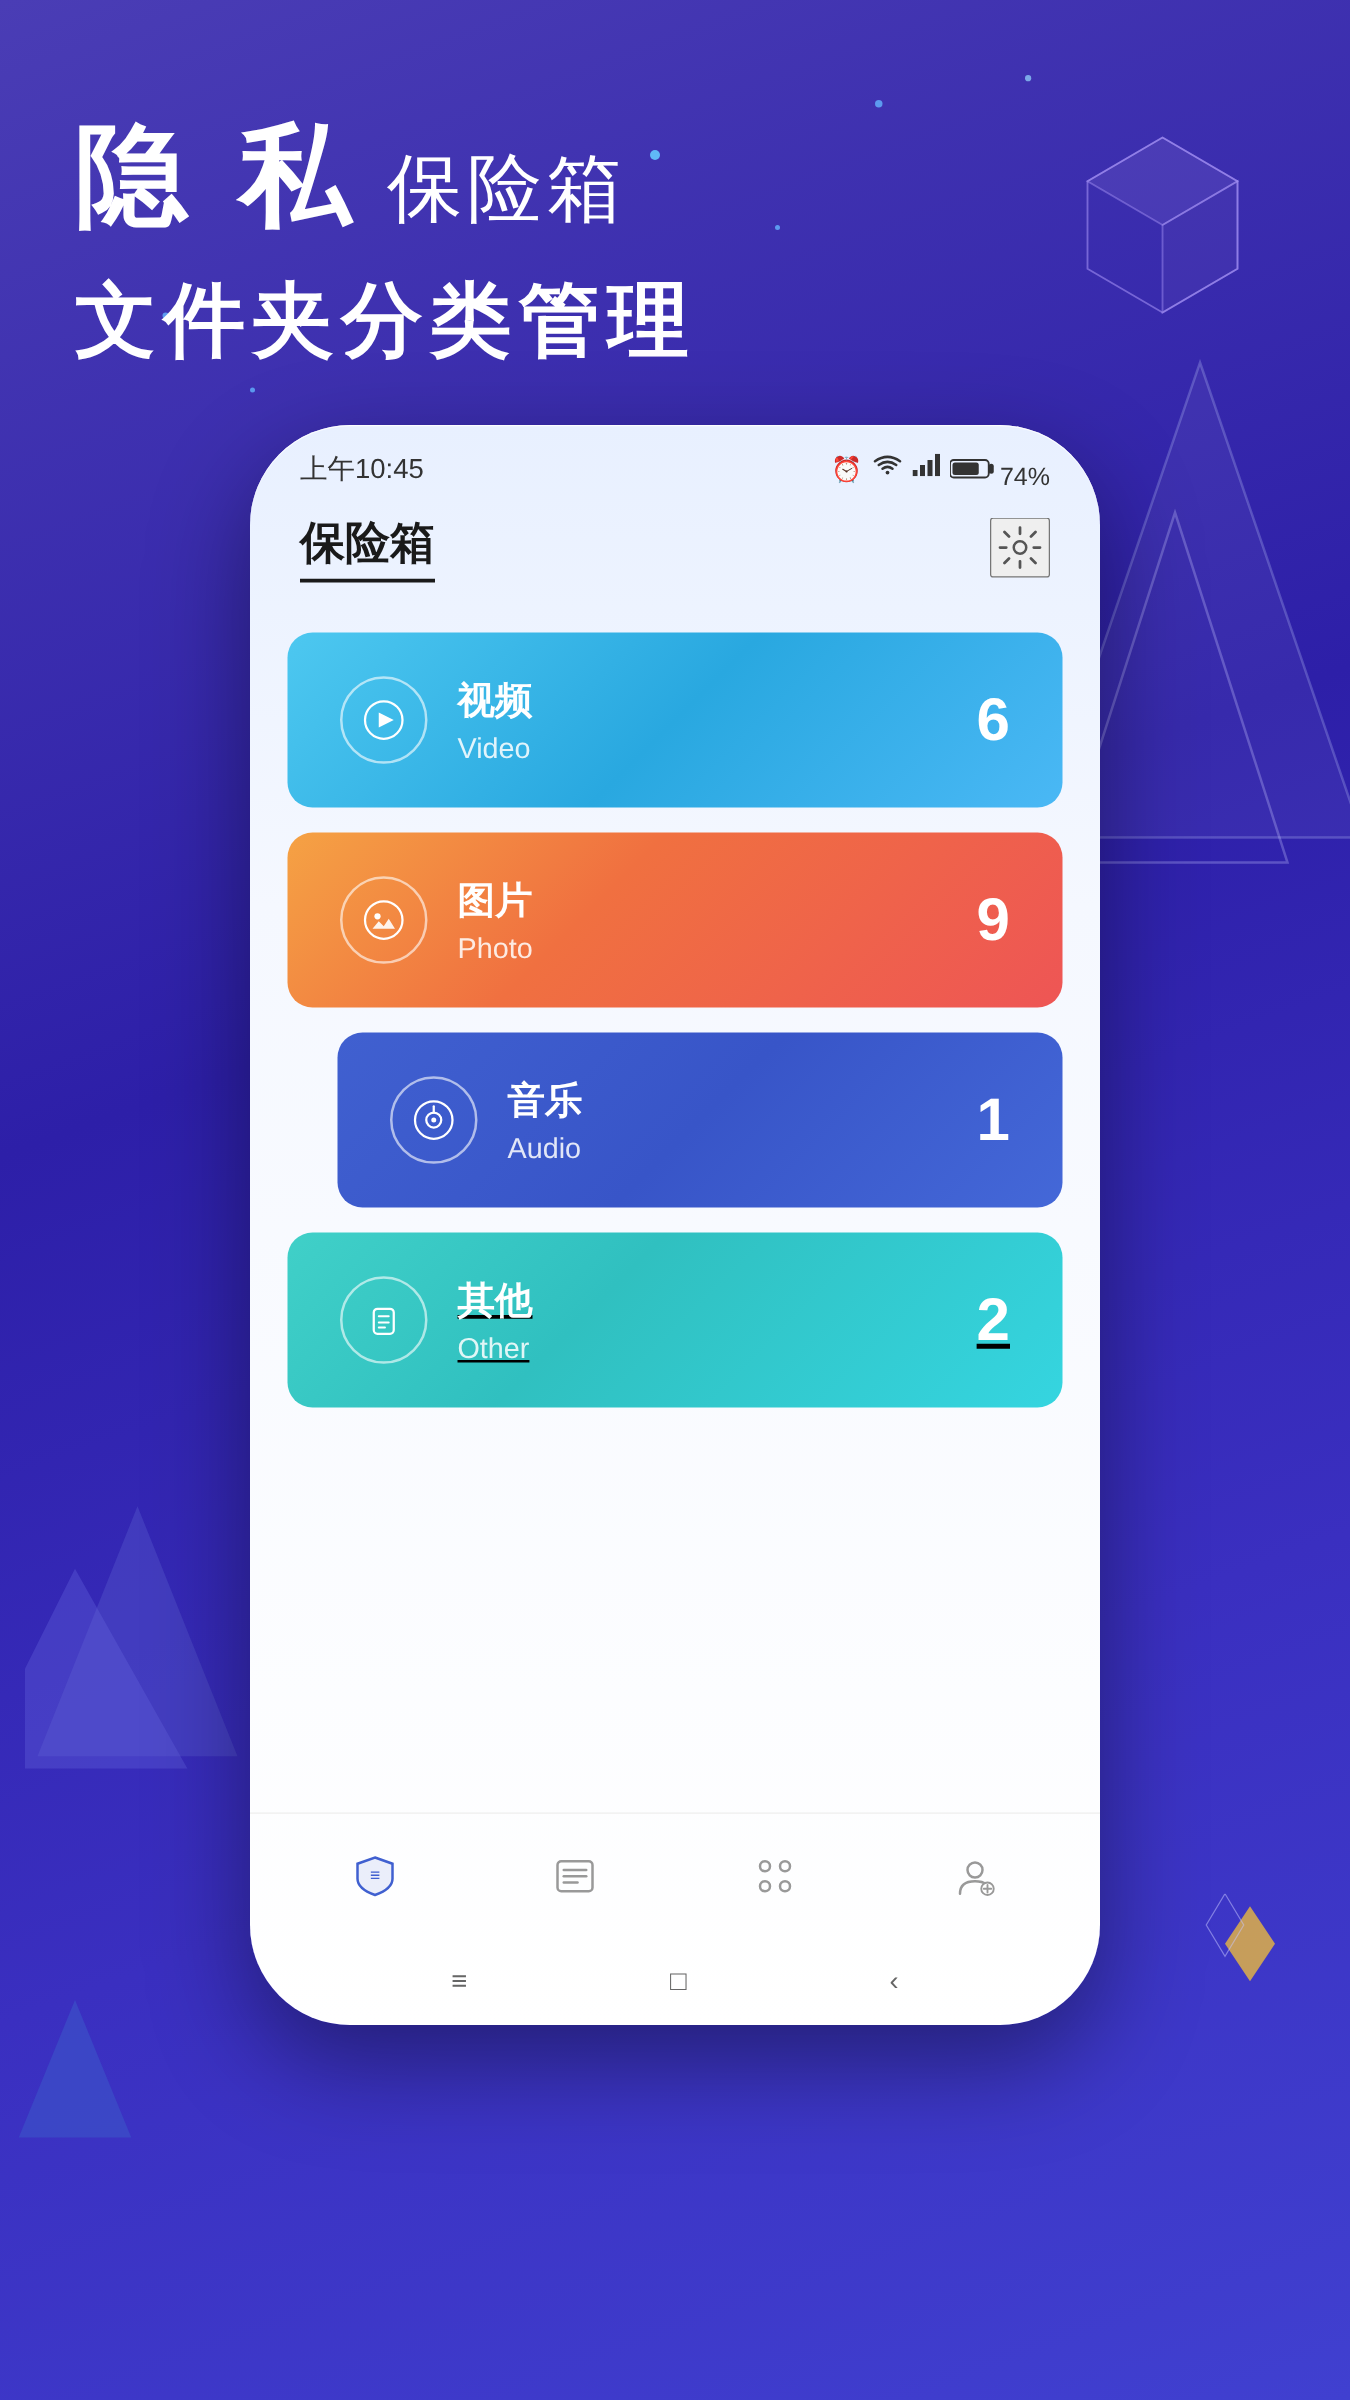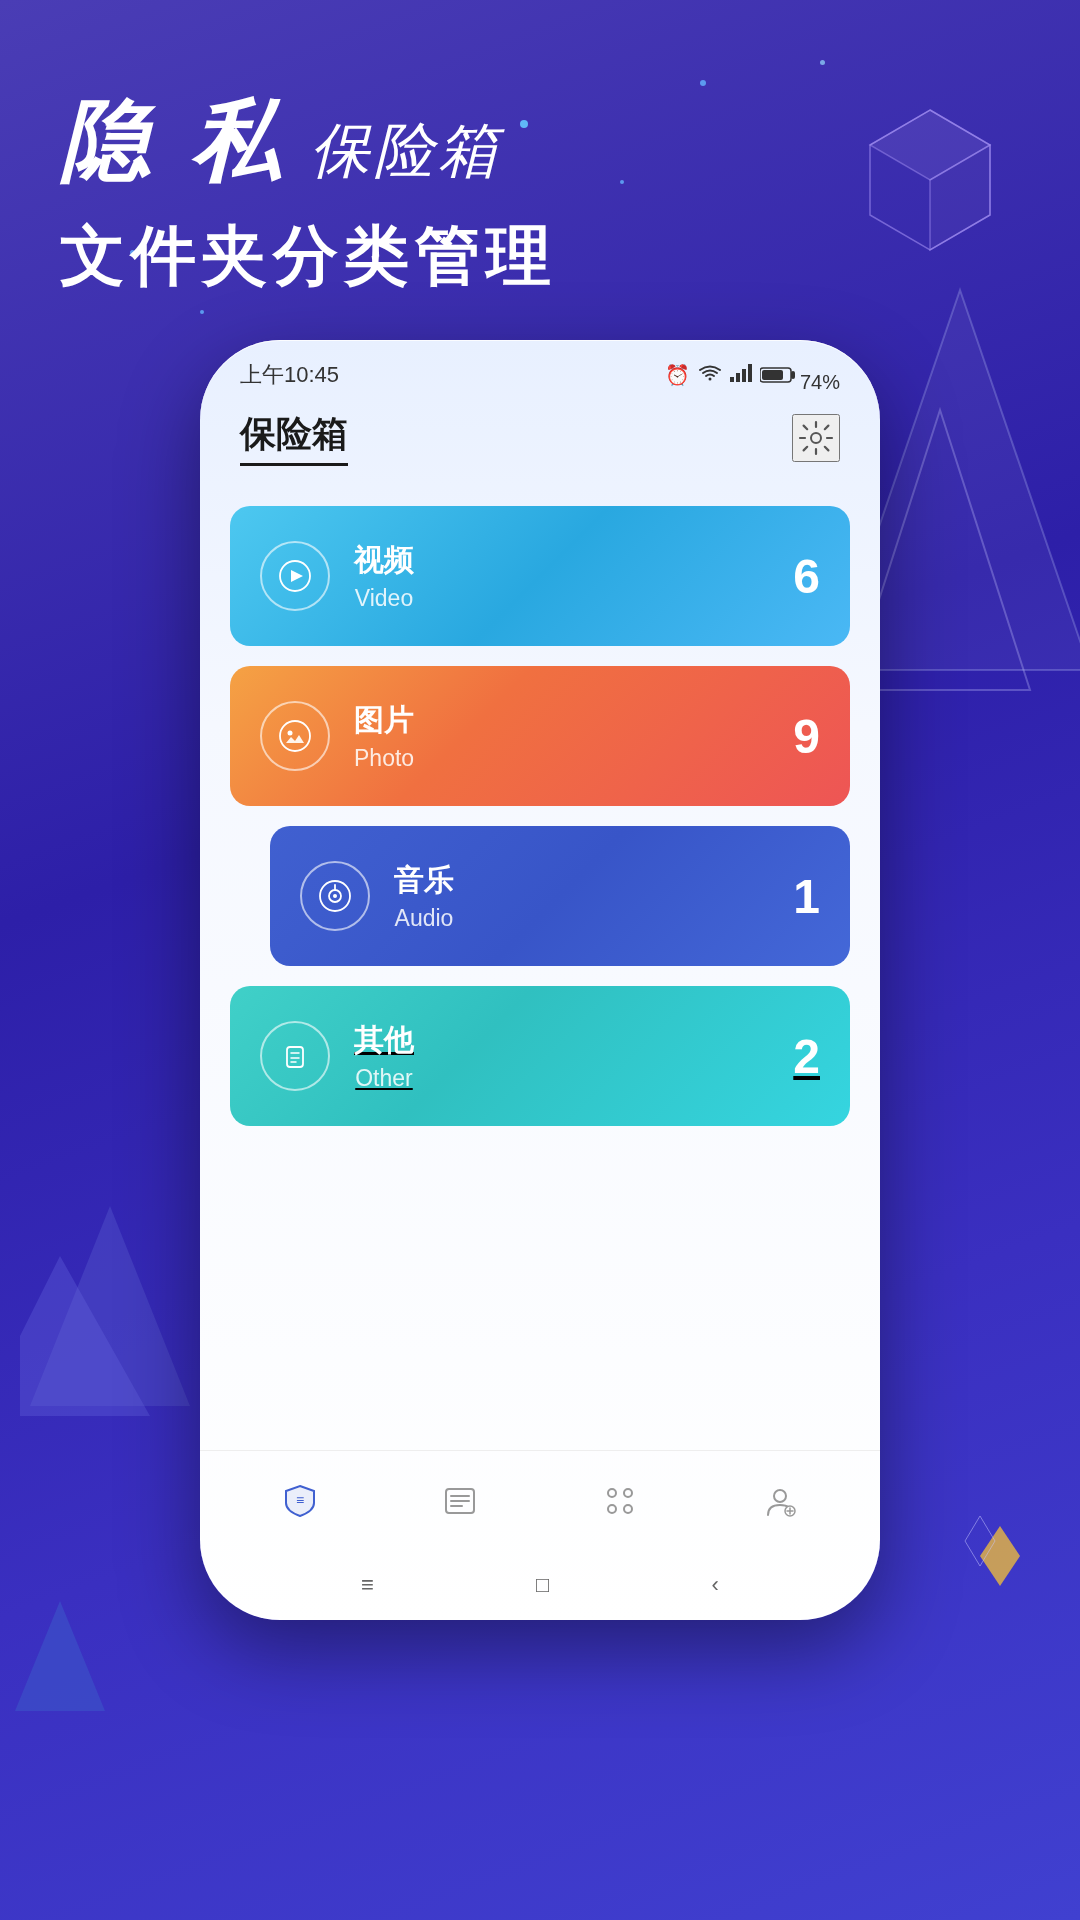--- a/index.html
+++ b/index.html
@@ -31,21 +31,20 @@
     .header-text {
       position: absolute;
       top: 80px;
       left: 60px;
     }
     .header-line1 {
       font-size: 90px;
       font-weight: 700;
       color: white;
       letter-spacing: 8px;
-      font-style: italic;
     }
     .header-line1 span.small {
       font-size: 60px;
       font-weight: 500;
       letter-spacing: 4px;
     }
     .header-line2 {
       font-size: 65px;
       font-weight: 700;
       color: white;
@@ -82,21 +81,20 @@
       left: 50%;
       transform: translateX(-50%);
       width: 680px;
       height: 1280px;
       background: linear-gradient(180deg, #e8f0ff 0%, #f5f8ff 30%, #ffffff 100%);
       border-radius: 80px;
       box-shadow: 0 30px 80px rgba(0,0,0,0.4), inset 0 1px 0 rgba(255,255,255,0.8);
       overflow: hidden;
       display: flex;
       flex-direction: column;
-      text-align: center;
     }
 
     
     .status-bar {
       display: flex;
       justify-content: space-between;
       align-items: center;
       padding: 20px 40px 10px;
       height: 60px;
     }
@@ -149,21 +147,21 @@
       padding: 20px 30px;
       display: flex;
       flex-direction: column;
       gap: 20px;
       overflow: hidden;
     }
 
     
     .category-card {
       border-radius: 20px;
-      padding: 0 30px;
+      padding: 0 42px;
       height: 140px;
       display: flex;
       align-items: center;
       justify-content: space-between;
       cursor: pointer;
     }
     .card-left {
       display: flex;
       align-items: center;
       gap: 24px;

